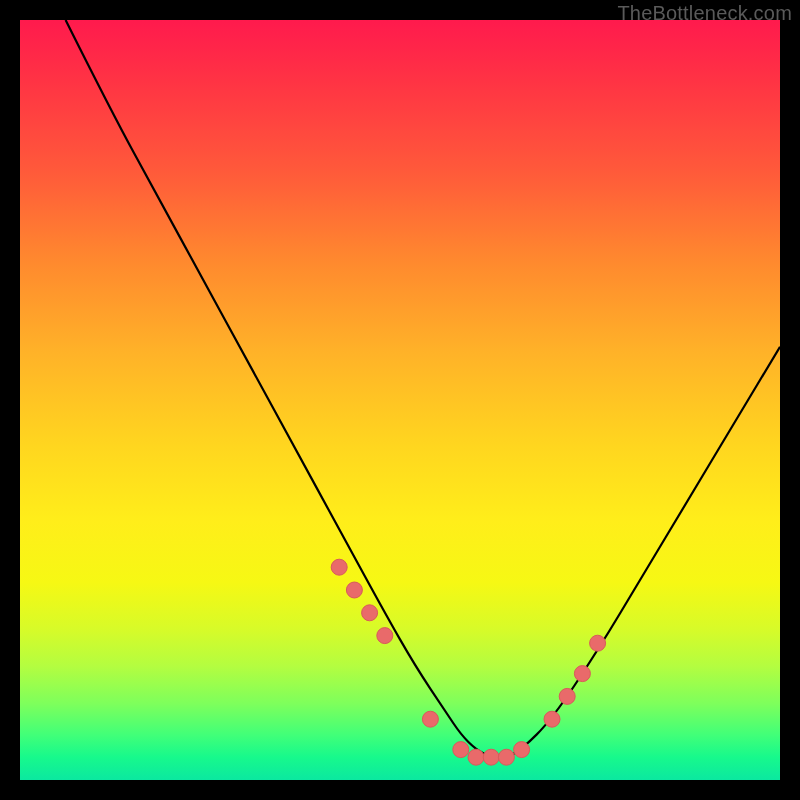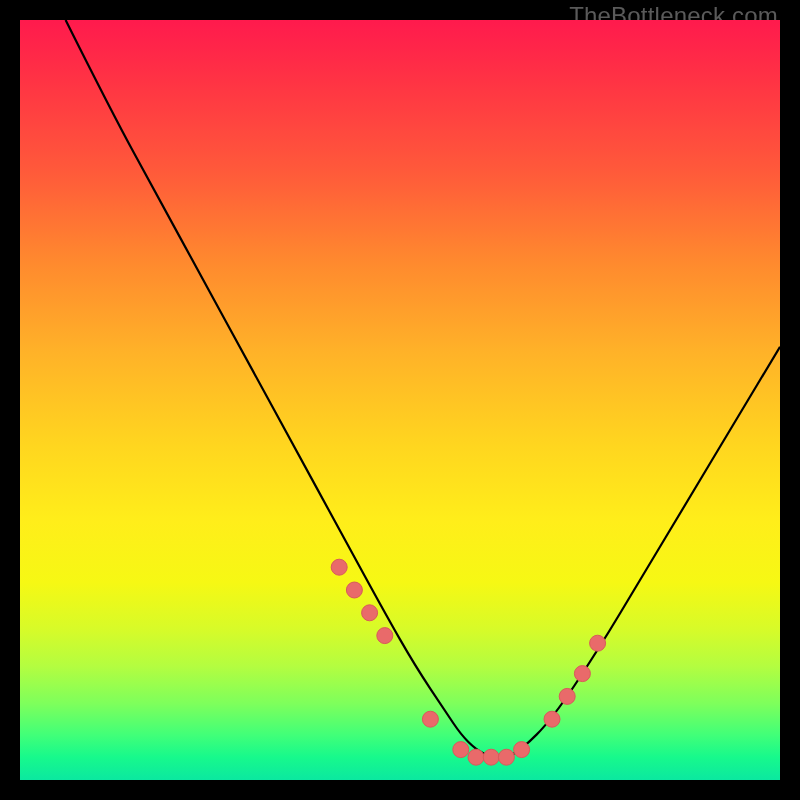--- a/index.html
+++ b/index.html
@@ -38,23 +38,23 @@
       #b4fd40 85%,
       #7dff5c 90%,
       #42ff78 94%,
       #17f98c 97%,
       #0be8a0 100%
     );
   }
   .attrib {
     position: absolute;
     top: 2px;
-    right: 22px;
+    right: 8px;
     color: #5a5a5a;
-    font-size: 24px;
+    font-size: 20px;
     letter-spacing: 0.2px;
   }
   svg.curve {
     position: absolute;
     left: 0;
     top: 0;
     width: 760px;
     height: 760px;
   }
 </style>

